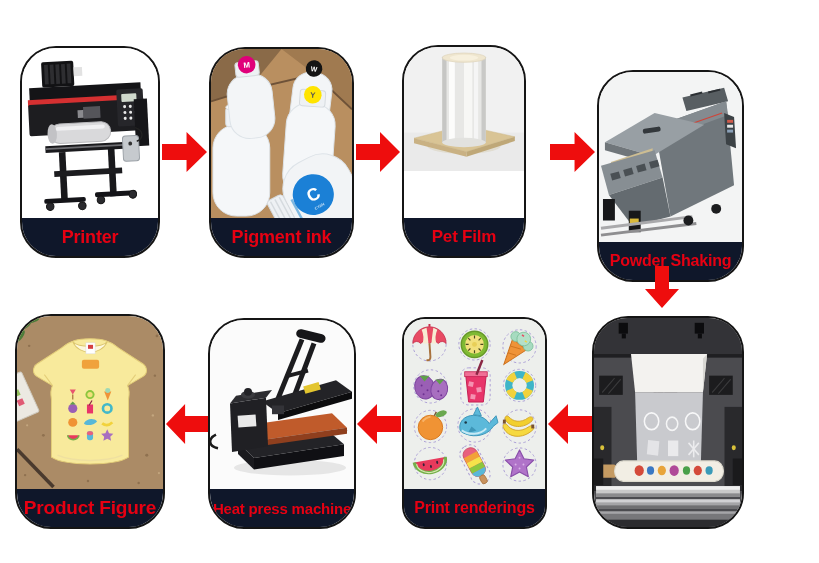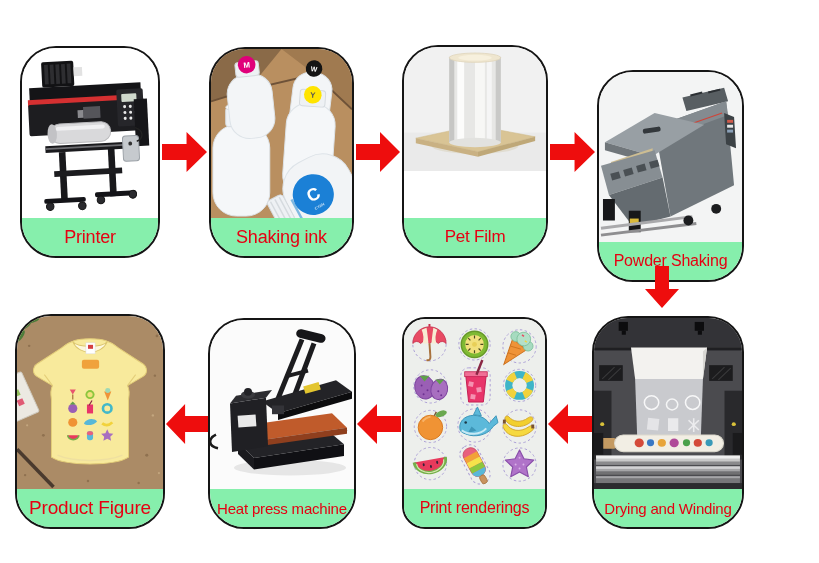--- a/index.html
+++ b/index.html
@@ -3,21 +3,21 @@
 <meta charset="utf-8">
 <style>
   html,body{margin:0;padding:0;background:#fff;}
   .canvas{position:relative;width:819px;height:563px;background:#ffffff;
           font-family:"Liberation Sans",sans-serif;overflow:hidden;}
   .card{position:absolute;background:#ffffff;border:2px solid #151515;border-radius:36px;
         overflow:hidden;display:flex;flex-direction:column;box-sizing:border-box;}
   .photo{flex:1 1 auto;min-height:0;}
   .photo svg{display:block;width:100%;height:100%;}
   .label{height:38px;flex:0 0 38px;display:flex;align-items:center;justify-content:center;
-         font-weight:normal;color:#e60012;background:#86efac;letter-spacing:-0.2px;white-space:nowrap;}
+         font-weight:bold;color:#e60012;background:#0f172a;letter-spacing:-0.2px;white-space:nowrap;}
   .f19{font-size:19px;} .f18{font-size:18px;} .f17{font-size:17px;}
   .f16{font-size:16px;} .f15{font-size:15px;}
   .arrow{position:absolute;}
   .arrow svg{display:block;width:100%;height:100%;}
 </style>
 </head>
 <body>
 
 <div class="canvas">
 
@@ -111,24 +111,24 @@
           <rect x="58" y="136" width="18" height="30" rx="4" fill="#eef1f4" stroke="#d5dade" stroke-width="1"></rect>
           <line x1="62" y1="138" x2="62" y2="164" stroke="#d5dade" stroke-width="1.5"></line>
           <line x1="67" y1="138" x2="67" y2="164" stroke="#d5dade" stroke-width="1.5"></line>
           <line x1="72" y1="138" x2="72" y2="164" stroke="#d5dade" stroke-width="1.5"></line>
           <circle cx="104" cy="152" r="21" fill="#1b80d6"></circle>
           <text x="104" y="158" font-size="18" font-weight="bold" fill="#fff" text-anchor="middle" font-family="Liberation Sans, sans-serif">C</text>
           <text x="104" y="167" font-size="4" fill="#fff" text-anchor="middle" font-family="Liberation Sans, sans-serif">CYAN</text>
         </g>
       </svg>
     </div>
-    <div class="label f18">Shaking ink</div>
-  </div>
-
-  <div class="card" style="left:402px;top:45px;width:146px;height:213px;gap:47px;">
+    <div class="label f18">Pigment ink</div>
+  </div>
+
+  <div class="card" style="left:402px;top:45px;width:124px;height:213px;gap:47px;">
     <div class="photo">
       <svg viewBox="0 0 144 174" preserveAspectRatio="none">
         <rect x="0" y="0" width="144" height="174" fill="#f1f1f1"></rect>
         <rect x="0" y="120" width="144" height="54" fill="#eaeaea"></rect>
         <ellipse cx="72" cy="139" rx="44" ry="11" fill="#d8d0b8" opacity="0.5"></ellipse>
         <g>
           <polygon points="12,128 72,110 133,126 75,147" fill="#d9c495" stroke="#cdb785" stroke-width="0.6"></polygon>
           <polygon points="12,128 75,147 75,154 12,135" fill="#c9b183"></polygon>
           <polygon points="75,147 133,126 133,132 75,154" fill="#bfa878"></polygon>
         </g>
@@ -478,21 +478,20 @@
             <rect x="2" y="146" width="140" height="3" fill="#8a8a8c"></rect>
           <rect x="2" y="151" width="140" height="8" fill="#a5a5a7"></rect>
             <rect x="2" y="151" width="140" height="2.5" fill="#d2d2d4"></rect>
             <rect x="2" y="156" width="140" height="3" fill="#707072"></rect>
           <rect x="2" y="161" width="140" height="7" fill="#77777a"></rect>
             <rect x="2" y="161" width="140" height="2" fill="#a5a5a8"></rect>
         </g>
         <rect x="0" y="168" width="144" height="6" fill="#2c2c2f"></rect>
       </svg>
     </div>
-    <div class="label f15">Drying and Winding</div>
   </div>
 
   <div class="arrow" style="left:162px;top:132px;width:45px;height:40px;">
     <svg viewBox="0 0 44 40" preserveAspectRatio="none">
       <polygon points="0,12 24,12 24,0 44,20 24,40 24,28 0,28" fill="#ee0d0d"></polygon>
     </svg>
   </div>
   <div class="arrow" style="left:356px;top:132px;width:44px;height:40px;">
     <svg viewBox="0 0 44 40" preserveAspectRatio="none">
       <polygon points="0,12 24,12 24,0 44,20 24,40 24,28 0,28" fill="#ee0d0d"></polygon>

